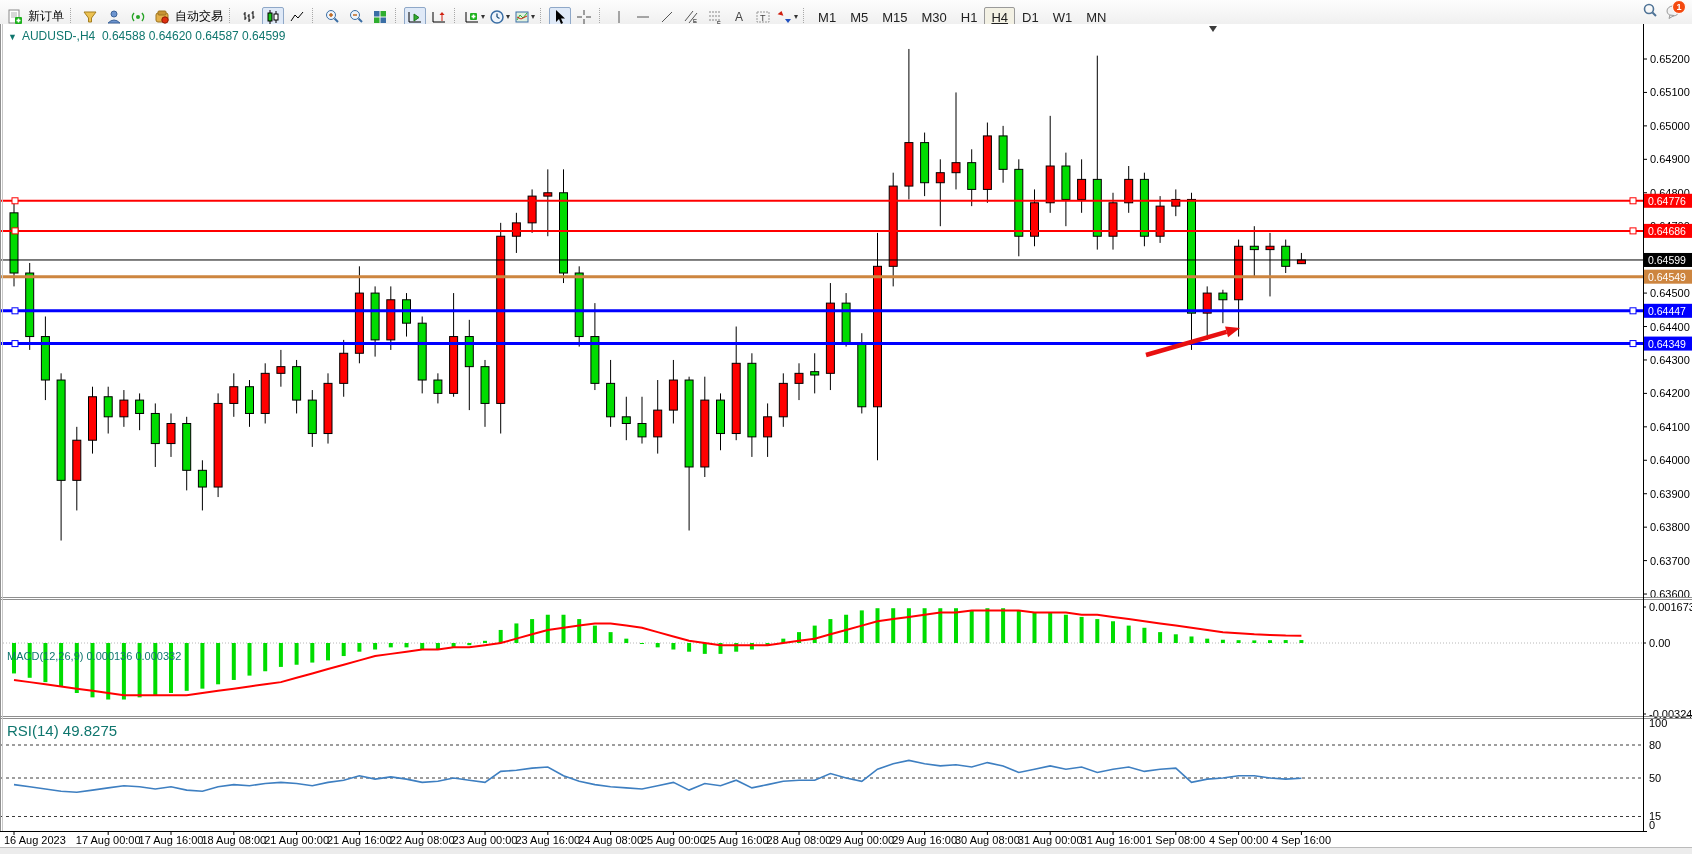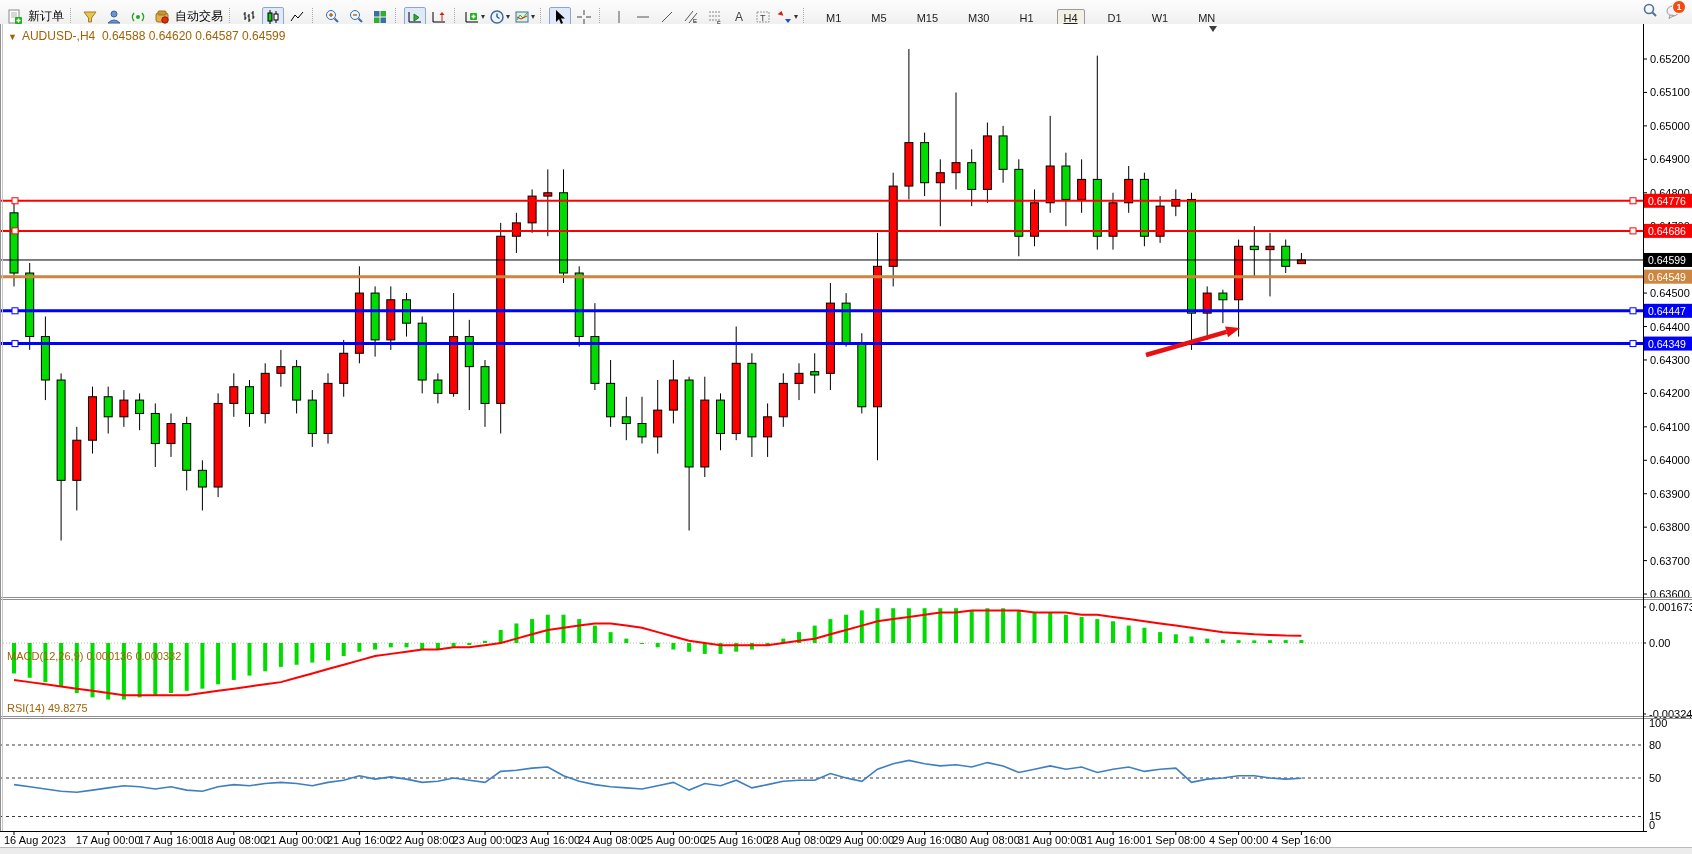--- a/index.html
+++ b/index.html
@@ -4,31 +4,31 @@
 <style>
   html,body{margin:0;padding:0;background:#fff;}
   #app{position:relative;width:1692px;height:854px;overflow:hidden;font-family:"Liberation Sans",sans-serif;background:#fff;}
   
   #toolbar{position:absolute;left:0;top:0;width:1692px;height:34px;background:linear-gradient(#fdfdfd,#ebebeb);border-bottom:1px solid #8f8f8f;display:flex;align-items:center;padding-left:3px;box-sizing:border-box;}
   .tbtn{height:20px;min-width:22px;display:flex;align-items:center;justify-content:center;margin:0 1px;border:1px solid transparent;border-radius:2px;box-sizing:border-box;cursor:default;}
   .tbtn.pressed{background:#dfe9f7;border-color:#8fa8c8;}
   .tsep{width:4px;height:17px;border-left:1px dotted #a8a8a8;margin:0 3px;}
   .tlabel{font-size:12px;color:#000;margin:0 3px 0 1px;white-space:nowrap;}
   .caret{font-size:8px;color:#333;margin-left:1px;}
-  .tf-btn{font-size:11px;color:#222;padding:2px 6px;margin:8px;border:1px solid transparent;border-radius:2px;}
+  .tf-btn{font-size:13px;color:#222;padding:2px 6px;margin:0;border:1px solid transparent;border-radius:2px;}
   .tf-btn.active{background:#f3f1e4;border-color:#9a9a9a;text-decoration:underline;}
   #tb-right{position:absolute;right:6px;top:1px;display:flex;align-items:center;}
   
   #chart-svg{position:absolute;left:0;top:24px;}
   svg text{font-family:"Liberation Sans","DejaVu Sans",sans-serif;}
-  .overlay{position:absolute;color:#a16207;white-space:nowrap;}
+  .overlay{position:absolute;color:#0f766e;white-space:nowrap;}
   #sym-title{left:8px;top:29px;font-size:12px;}
   #sym-title .tri{font-size:9px;margin-right:5px;}
   #macd-label{left:7px;top:602px;font-size:11px;margin-top:48px;}
-  #rsi-label{left:7px;top:702px;font-size:11px;}
+  #rsi-label{left:7px;top:722px;font-size:15px;}
 </style>
 </head>
 <body>
 
 <div id="app">
 
   <div id="toolbar">
     <span class="tbtn">
       <svg width="16" height="16">
           <rect x="2" y="1" width="10" height="13" fill="#fff" stroke="#8a8a8a"></rect>

